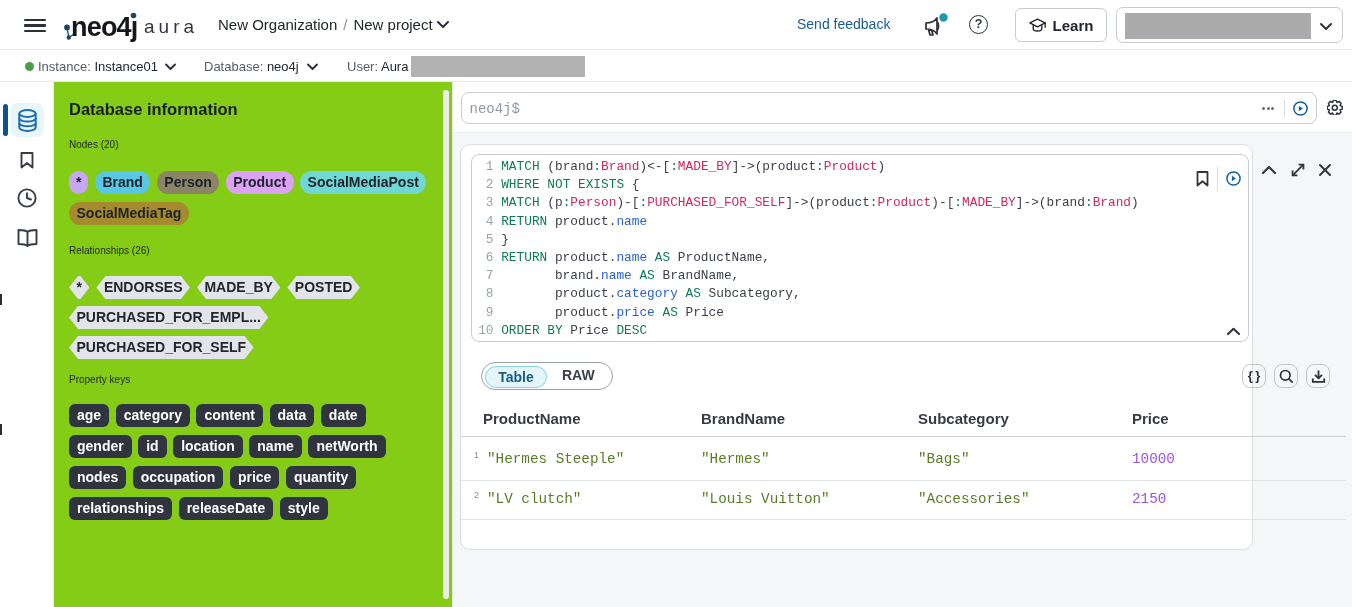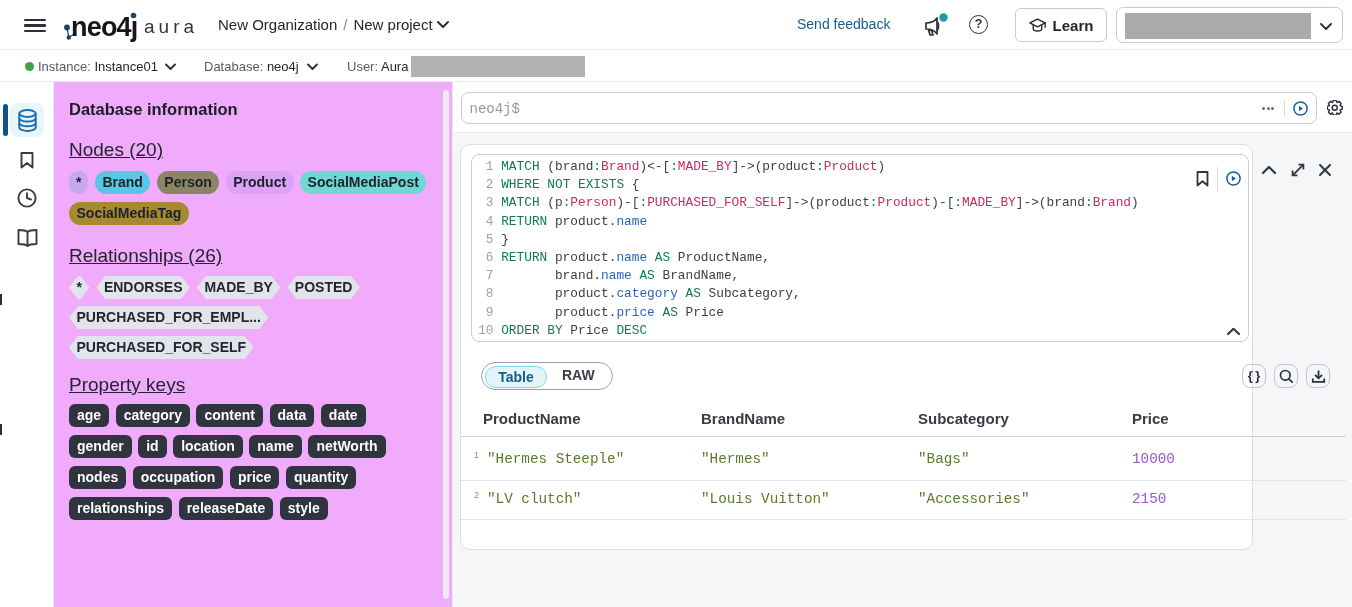--- a/index.html
+++ b/index.html
@@ -23,23 +23,23 @@
 .dot { position:absolute; left:25px; top:11.5px; width:9px; height:9px; border-radius:50%; background:#46a146; }
 #inst { position:absolute; left:38px; top:9px; }
 #dbl { position:absolute; left:204px; top:9px;text-align:center; }
 #usr { position:absolute; left:347px; top:9px; }
 #usrred { position:absolute; left:411px; top:5.5px; width:174px; height:21px; background:#b2b2b2; }
 
 #rail { position:absolute; left:0; top:82px; width:54px; height:525px; background:#fff; border-right:1px solid #e9eaec; }
 #railsel { position:absolute; left:10px; top:21px; width:34px; height:34px; background:#e8f6fa; border-radius:8px; }
 #railbar { position:absolute; left:3px; top:22px; width:5px; height:32px; background:#0d538c; border-radius:3px; }
 
-#panel { position:absolute; left:54px; top:82px; width:399px; height:525px; background:#f0abfc; border-right:1px solid #e6e8ea; }
+#panel { position:absolute; left:54px; top:82px; width:399px; height:525px; background:#84cc16; border-right:1px solid #e6e8ea; }
 #panel h1 { position:absolute; left:15px; top:18px; font-size:16.5px; color:#191d26; }
-.sechead { position:absolute; left:15px; font-size:19px; color:#23262e; font-weight:normal;text-decoration:underline; }
+.sechead { position:absolute; left:15px; font-size:10px; color:#23262e; font-weight:normal; }
 .pill { display:inline-block; height:23px; line-height:23px; padding:0 7.5px; margin-right:2px; border-radius:12px; font-size:14px; font-weight:bold; color:#1d212b; }
 .rel { display:inline-block; height:23px; line-height:23px; padding:0 7.5px; margin-right:2.5px; font-size:14px; font-weight:bold; color:#23262e; background:#e2e4e9; clip-path:polygon(9px 0, calc(100% - 9px) 0, 100% 50%, calc(100% - 9px) 100%, 9px 100%, 0 50%); }
 .pkrow { height:23px; margin-bottom:8px; }
 .pk { display:inline-block; height:23px; line-height:23px; padding:0 8px; margin-right:6.5px; border-radius:6px; font-size:14px; font-weight:bold; color:#fff; background:#30343f; }
 #sb { position:absolute; left:389px; top:8px; width:6px; height:509px; background:#ececee; border-radius:3px; }
 
 #content { position:absolute; left:453px; top:82px; width:899px; height:525px; background:#f5f6f7; }
 #qsec { position:absolute; left:0; top:0; width:899px; height:51px; background:#fff; border-bottom:1px solid #e9eaec; }
 #qbar { position:absolute; left:8px; top:10px; width:856px; height:32px; border:1px solid #c9ccd2; border-radius:8px; background:#fff; }
 #qbar .ph { position:absolute; left:7.5px; top:7.5px; font-family:"Liberation Mono",monospace; font-size:14px; color:#8e98a5; }

